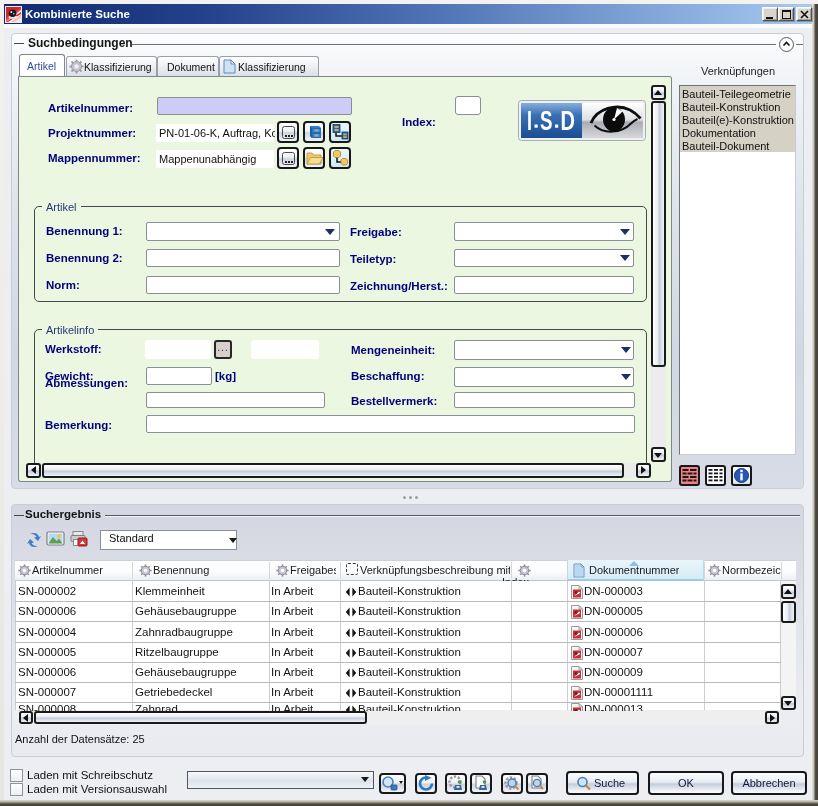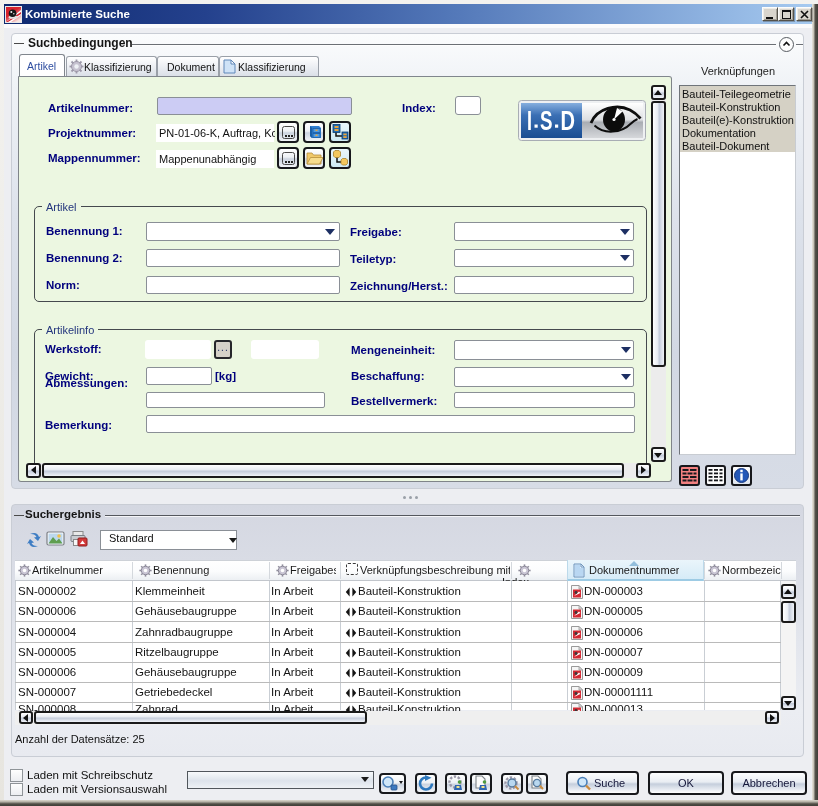--- a/index.html
+++ b/index.html
@@ -147,21 +147,21 @@
 <path d="M8,1 L8,5 L12,5 Z" fill="#ffffff" stroke="#5f87b8" stroke-width="1"></path>
 </svg>
 
 <div class="abs" style="left:19px;top:54px;width:46px;height:23px;border:1px solid #80868d;border-bottom:none;border-radius:3px 3px 0 0;background:#ffffff;"></div>
 <div class="abs" style="left:27px;top:60px;font-size:10.5px;color:#2e4da0;">Artikel</div>
 
 <div class="abs" style="left:18px;top:76px;width:654px;height:406px;background:#ecf7e1;border:1px solid #7f8489;border-top-color:#80868d;border-radius:0 3px 3px 3px;"></div>
 
 <div class="lbl" style="left:48px;top:102px;">Artikelnummer:</div>
 <div class="inp" style="left:157px;top:97px;width:195px;height:18px;background:#ccccf4;"></div>
-<div class="lbl" style="left:402px;top:102px;">Index:</div>
+<div class="lbl" style="left:402px;top:116px;">Index:</div>
 <div class="inp" style="left:455px;top:96px;width:26px;height:19px;border-radius:3px;"></div>
 
 <div class="abs" style="left:518px;top:100px;width:128px;height:41px;">
 <svg width="128" height="41" viewBox="0 0 128 41">
 <defs>
 <linearGradient id="isdblue" x1="0" y1="0" x2="0" y2="1">
 <stop offset="0" stop-color="#85aede"></stop>
           <stop offset="0.35" stop-color="#3a6fb4"></stop>
           <stop offset="1" stop-color="#1a4d92"></stop>
 </linearGradient>

